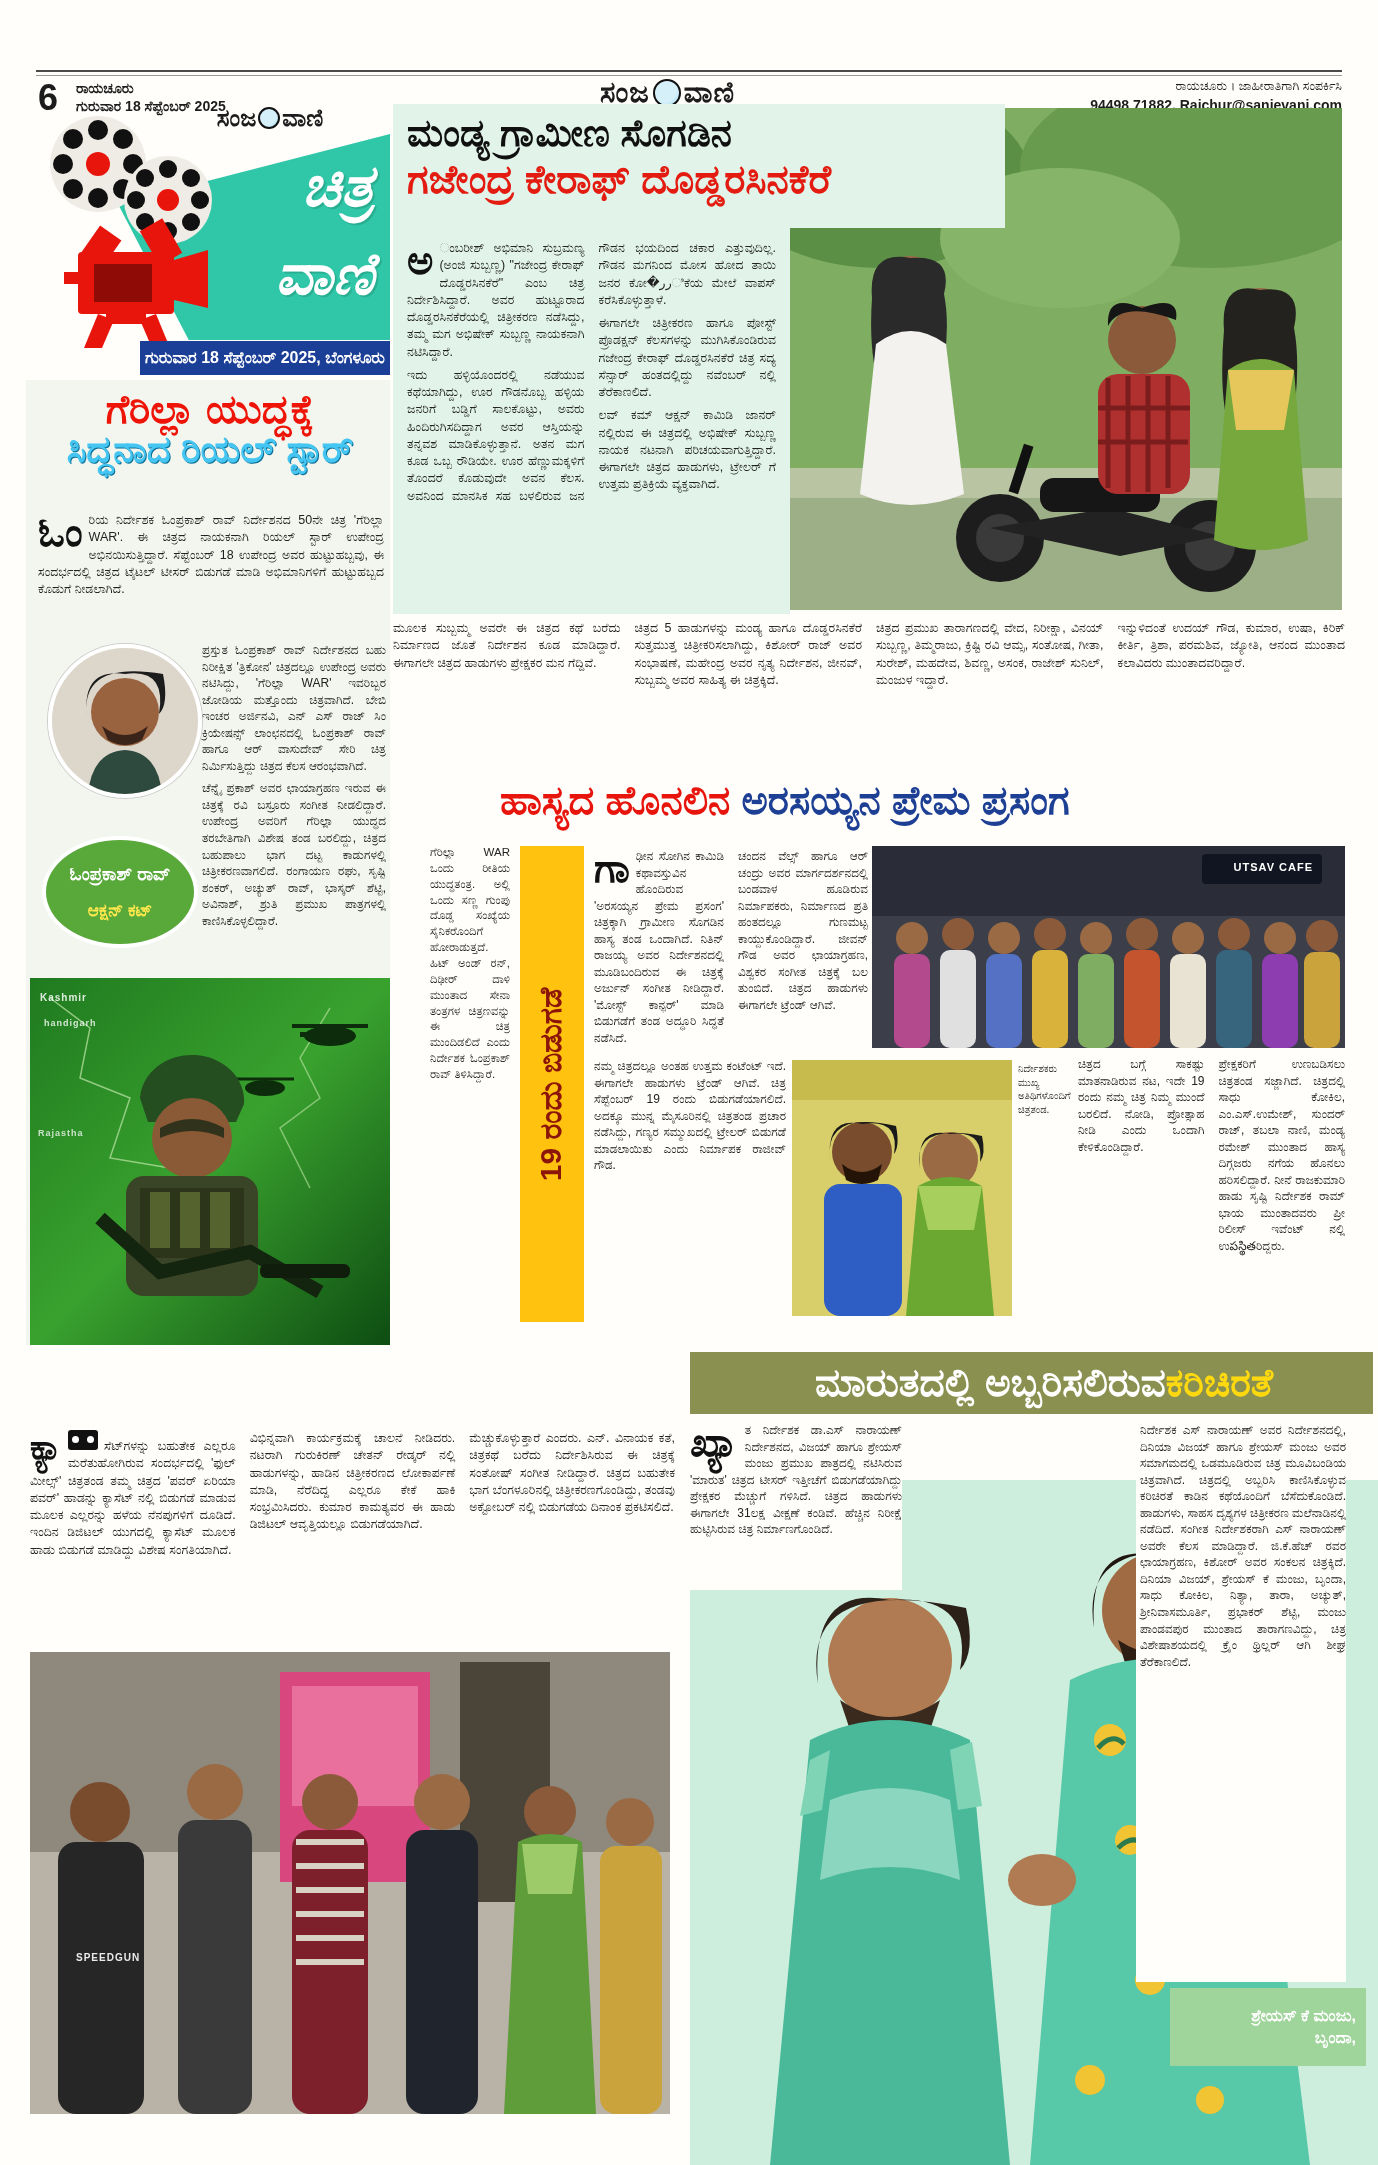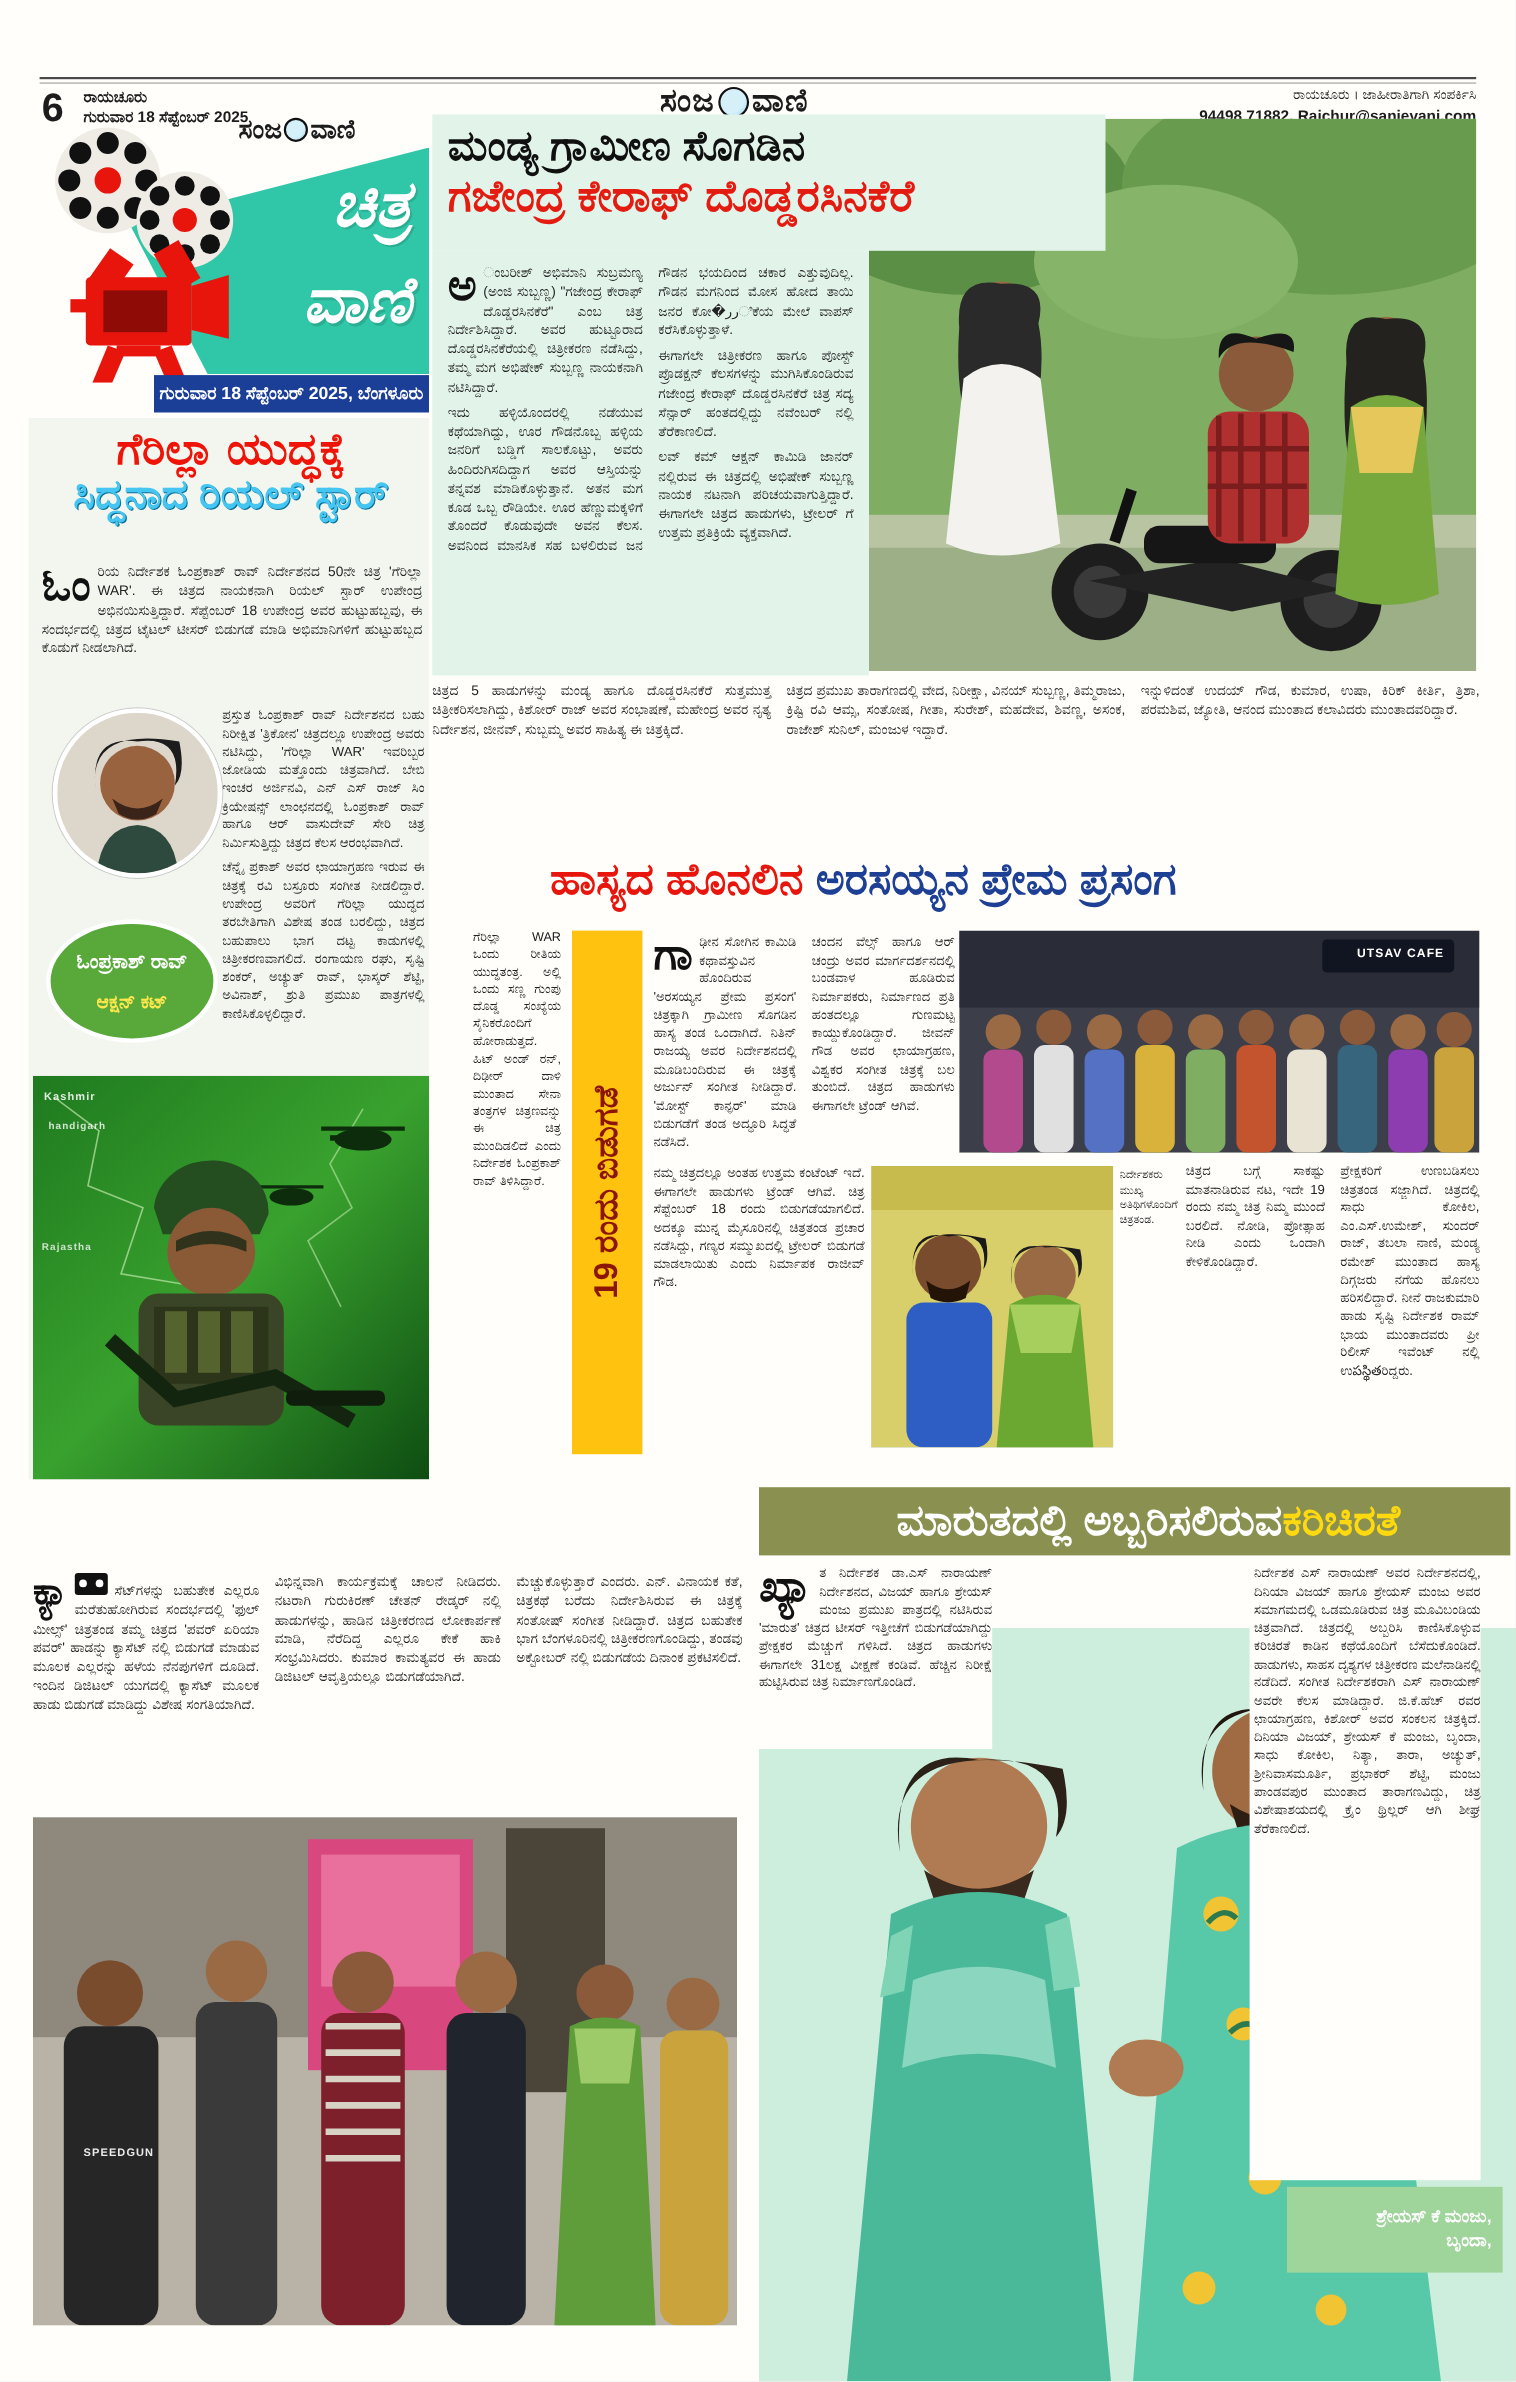--- a/index.html
+++ b/index.html
@@ -159,20 +159,21 @@
     <div class="hl1">ಮಂಡ್ಯ ಗ್ರಾಮೀಣ ಸೊಗಡಿನ</div>
     <div class="hl1"><span class="red">ಗಜೇಂದ್ರ ಕೇರಾಫ್ ದೊಡ್ಡರಸಿನಕೆರೆ</span></div>
   </div>
   <div class="abs hl-mint body-text cols2" style="left:393px;top:228px;width:397px;height:386px;padding:12px 14px;box-sizing:border-box;">
     <p><span class="dropcap">ಅ</span><span>ಂಬರೀಶ್ ಅಭಿಮಾನಿ ಸುಬ್ರಮಣ್ಯ (ಅಂಜಿ ಸುಬ್ಬಣ್ಣ) "ಗಜೇಂದ್ರ ಕೇರಾಫ್ ದೊಡ್ಡರಸಿನಕೆರೆ" ಎಂಬ ಚಿತ್ರ ನಿರ್ದೇಶಿಸಿದ್ದಾರೆ. ಅವರ ಹುಟ್ಟೂರಾದ ದೊಡ್ಡರಸಿನಕೆರೆಯಲ್ಲಿ ಚಿತ್ರೀಕರಣ ನಡೆಸಿದ್ದು, ತಮ್ಮ ಮಗ ಅಭಿಷೇಕ್ ಸುಬ್ಬಣ್ಣ ನಾಯಕನಾಗಿ ನಟಿಸಿದ್ದಾರೆ.</span></p>
     <p>ಇದು ಹಳ್ಳಿಯೊಂದರಲ್ಲಿ ನಡೆಯುವ ಕಥೆಯಾಗಿದ್ದು, ಊರ ಗೌಡನೊಬ್ಬ ಹಳ್ಳಿಯ ಜನರಿಗೆ ಬಡ್ಡಿಗೆ ಸಾಲಕೊಟ್ಟು, ಅವರು ಹಿಂದಿರುಗಿಸದಿದ್ದಾಗ ಅವರ ಆಸ್ತಿಯನ್ನು ತನ್ನವಶ ಮಾಡಿಕೊಳ್ಳುತ್ತಾನೆ. ಅತನ ಮಗ ಕೂಡ ಒಬ್ಬ ರೌಡಿಯೇ. ಊರ ಹೆಣ್ಣುಮಕ್ಕಳಿಗೆ ತೊಂದರೆ ಕೊಡುವುದೇ ಅವನ ಕೆಲಸ. ಅವನಿಂದ ಮಾನಸಿಕ ಸಹ ಬಳಲಿರುವ ಜನ ಗೌಡನ ಭಯದಿಂದ ಚಕಾರ ಎತ್ತುವುದಿಲ್ಲ. ಗೌಡನ ಮಗನಿಂದ ಮೋಸ ಹೋದ ತಾಯಿ ಜನರ ಕೋ�ررಿಕೆಯ ಮೇಲೆ ವಾಪಸ್ ಕರೆಸಿಕೊಳ್ಳುತ್ತಾಳೆ.</p>
     <p>ಈಗಾಗಲೇ ಚಿತ್ರೀಕರಣ ಹಾಗೂ ಪೋಸ್ಟ್ ಪ್ರೊಡಕ್ಷನ್ ಕೆಲಸಗಳನ್ನು ಮುಗಿಸಿಕೊಂಡಿರುವ ಗಜೇಂದ್ರ ಕೇರಾಫ್ ದೊಡ್ಡರಸಿನಕೆರೆ ಚಿತ್ರ ಸದ್ಯ ಸೆನ್ಸಾರ್ ಹಂತದಲ್ಲಿದ್ದು ನವೆಂಬರ್ ನಲ್ಲಿ ತೆರೆಕಾಣಲಿದೆ.</p>
     <p>ಲವ್ ಕಮ್ ಆಕ್ಷನ್ ಕಾಮಿಡಿ ಜಾನರ್ ನಲ್ಲಿರುವ ಈ ಚಿತ್ರದಲ್ಲಿ ಅಭಿಷೇಕ್ ಸುಬ್ಬಣ್ಣ ನಾಯಕ ನಟನಾಗಿ ಪರಿಚಯವಾಗುತ್ತಿದ್ದಾರೆ. ಈಗಾಗಲೇ ಚಿತ್ರದ ಹಾಡುಗಳು, ಟ್ರೇಲರ್ ಗೆ ಉತ್ತಮ ಪ್ರತಿಕ್ರಿಯೆ ವ್ಯಕ್ತವಾಗಿದೆ.</p>
   </div>
   <div class="abs body-text flexcols" style="left:393px;top:620px;width:952px;height:148px;">
+    <div>ಮೂಲಕ ಸುಬ್ಬಮ್ಮ ಅವರೇ ಈ ಚಿತ್ರದ ಕಥೆ ಬರೆದು ನಿರ್ಮಾಣದ ಜೊತೆ ನಿರ್ದೇಶನ ಕೂಡ ಮಾಡಿದ್ದಾರೆ. ಈಗಾಗಲೇ ಚಿತ್ರದ ಹಾಡುಗಳು ಪ್ರೇಕ್ಷಕರ ಮನ ಗೆದ್ದಿವೆ.</div>
     <div>ಚಿತ್ರದ 5 ಹಾಡುಗಳನ್ನು ಮಂಡ್ಯ ಹಾಗೂ ದೊಡ್ಡರಸಿನಕೆರೆ ಸುತ್ತಮುತ್ತ ಚಿತ್ರೀಕರಿಸಲಾಗಿದ್ದು, ಕಿಶೋರ್ ರಾಜ್ ಅವರ ಸಂಭಾಷಣೆ, ಮಹೇಂದ್ರ ಅವರ ನೃತ್ಯ ನಿರ್ದೇಶನ, ಜೀನವ್, ಸುಬ್ಬಮ್ಮ ಅವರ ಸಾಹಿತ್ಯ ಈ ಚಿತ್ರಕ್ಕಿದೆ.</div>
     <div>ಚಿತ್ರದ ಪ್ರಮುಖ ತಾರಾಗಣದಲ್ಲಿ ವೇದ, ನಿರೀಕ್ಷಾ, ವಿನಯ್ ಸುಬ್ಬಣ್ಣ, ತಿಮ್ಮರಾಜು, ಕ್ರಿಷ್ಟಿ ರವಿ ಆಮ್ಸ, ಸಂತೋಷ, ಗೀತಾ, ಸುರೇಶ್, ಮಹದೇವ, ಶಿವಣ್ಣ, ಅಸಂಕ, ರಾಜೇಶ್ ಸುನಿಲ್, ಮಂಜುಳ ಇದ್ದಾರೆ.</div>
     <div>ಇನ್ನುಳಿದಂತೆ ಉದಯ್ ಗೌಡ, ಕುಮಾರ, ಉಷಾ, ಕಿರಿಕ್ ಕೀರ್ತಿ, ತ್ರಿಶಾ, ಪರಮಶಿವ, ಜ್ಯೋತಿ, ಆನಂದ ಮುಂತಾದ ಕಲಾವಿದರು ಮುಂತಾದವರಿದ್ದಾರೆ.</div>
   </div>
 
   <div class="abs" style="left:26px;top:380px;width:364px;height:965px;background:#f3f6ee;"></div>
   <div class="abs" style="left:30px;top:388px;width:360px;text-align:center;">
     <div class="hl-guer1">ಗೆರಿಲ್ಲಾ ಯುದ್ಧಕ್ಕೆ</div>
     <div class="hl-guer2">ಸಿದ್ಧನಾದ ರಿಯಲ್ ಸ್ಟಾರ್</div>
   </div>
@@ -272,21 +273,21 @@
           <rect x="344" y="104" width="36" height="98" rx="10" fill="#37657d"></rect>
         <circle cx="408" cy="92" r="16" fill="#9a6a44"></circle>
           <rect x="390" y="108" width="36" height="94" rx="10" fill="#8e3db0"></rect>
         <circle cx="450" cy="90" r="16" fill="#8a5a3a"></circle>
           <rect x="432" y="106" width="36" height="96" rx="10" fill="#caa33c"></rect>
       </g>
     </svg>
     <span class="photo-label" style="right:32px;top:15px;font-size:11px;">UTSAV CAFE</span>
   </div>
   <div class="abs body-text" style="left:594px;top:1058px;width:192px;height:272px;font-size:12px;">
-    <p>ನಮ್ಮ ಚಿತ್ರದಲ್ಲೂ ಅಂತಹ ಉತ್ತಮ ಕಂಟೆಂಟ್ ಇದೆ. ಈಗಾಗಲೇ ಹಾಡುಗಳು ಟ್ರೆಂಡ್ ಆಗಿವೆ. ಚಿತ್ರ ಸೆಪ್ಟೆಂಬರ್ 18 ರಂದು ಬಿಡುಗಡೆಯಾಗಲಿದೆ. ಅದಕ್ಕೂ ಮುನ್ನ ಮೈಸೂರಿನಲ್ಲಿ ಚಿತ್ರತಂಡ ಪ್ರಚಾರ ನಡೆಸಿದ್ದು, ಗಣ್ಯರ ಸಮ್ಮುಖದಲ್ಲಿ ಟ್ರೇಲರ್ ಬಿಡುಗಡೆ ಮಾಡಲಾಯಿತು ಎಂದು ನಿರ್ಮಾಪಕ ರಾಜೀವ್ ಗೌಡ.</p>
+    <p>ನಮ್ಮ ಚಿತ್ರದಲ್ಲೂ ಅಂತಹ ಉತ್ತಮ ಕಂಟೆಂಟ್ ಇದೆ. ಈಗಾಗಲೇ ಹಾಡುಗಳು ಟ್ರೆಂಡ್ ಆಗಿವೆ. ಚಿತ್ರ ಸೆಪ್ಟೆಂಬರ್ 19 ರಂದು ಬಿಡುಗಡೆಯಾಗಲಿದೆ. ಅದಕ್ಕೂ ಮುನ್ನ ಮೈಸೂರಿನಲ್ಲಿ ಚಿತ್ರತಂಡ ಪ್ರಚಾರ ನಡೆಸಿದ್ದು, ಗಣ್ಯರ ಸಮ್ಮುಖದಲ್ಲಿ ಟ್ರೇಲರ್ ಬಿಡುಗಡೆ ಮಾಡಲಾಯಿತು ಎಂದು ನಿರ್ಮಾಪಕ ರಾಜೀವ್ ಗೌಡ.</p>
   </div>
   <div class="abs photo" style="left:792px;top:1060px;width:220px;height:256px;">
     <svg width="220" height="256" viewBox="0 0 220 256">
       <rect width="220" height="256" fill="#d9cf6a"></rect>
       <rect y="0" width="220" height="40" fill="#c8bb4e"></rect>
       <circle cx="70" cy="92" r="30" fill="#7a4c2e"></circle>
       <path d="M70 64 q-36 -8 -32 36 q-6 -50 66 -34 q4 20 -2 28 q6 -36 -32 -30z" fill="#191919"></path>
       <path d="M50 104 q20 16 40 0 l-4 16 q-16 8 -32 0z" fill="#241407"></path>
       <rect x="32" y="124" width="78" height="132" rx="16" fill="#2e5ec4"></rect>
       <circle cx="158" cy="100" r="28" fill="#9a6a44"></circle>

